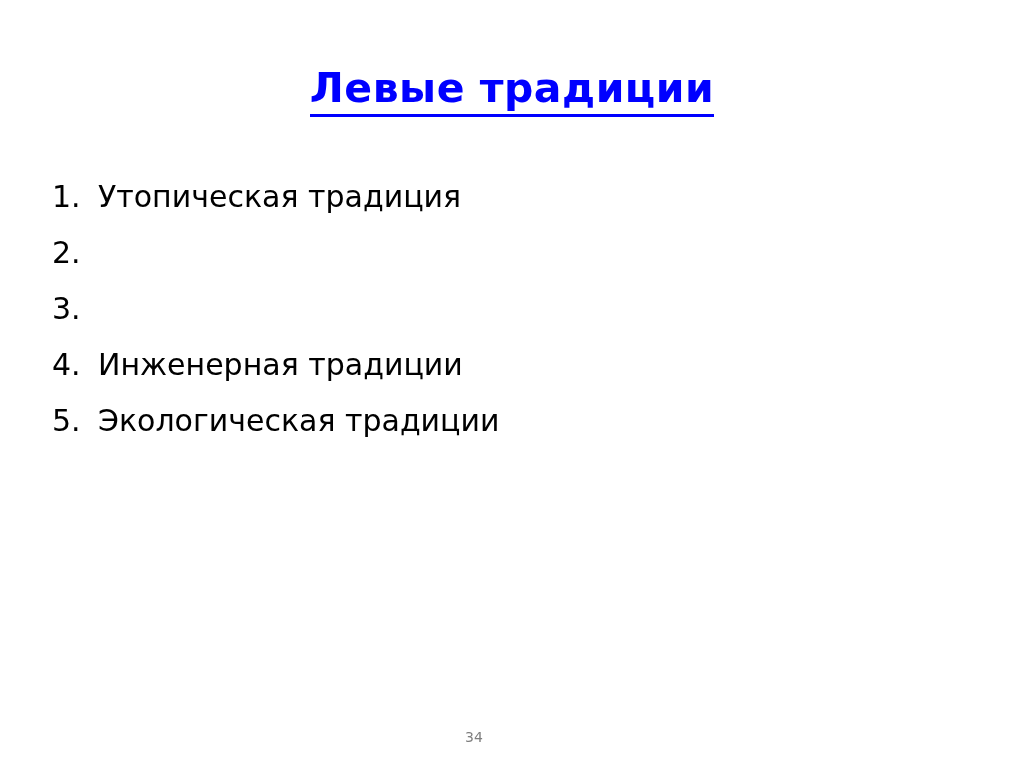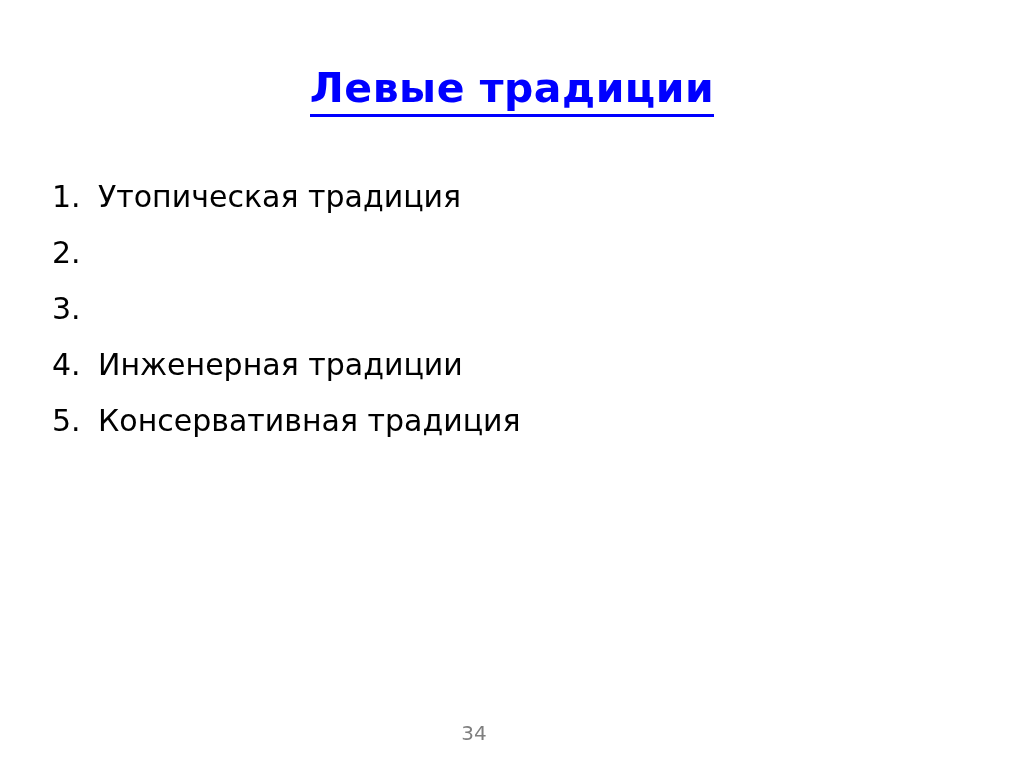--- a/index.html
+++ b/index.html
@@ -59,21 +59,21 @@
   }
   .list-text {
     color: #000000;
   }
   .page-number {
     position: absolute;
     bottom: 22px;
     left: 0;
     width: 1024px;
     text-align: center;
-    font-size: 20px;
+    font-size: 14px;
     color: #7f7f7f;
   }
   .page-number .num {
     display: inline-block;
     margin-left: -76px;
   }
 </style>
 </head>
 <body>
 
@@ -98,21 +98,21 @@
       <span class="list-number">3.</span>
     </div>
 
     <div class="list-item">
       <span class="list-number">4.</span>
       <span class="list-text">Инженерная традиции</span>
     </div>
 
     <div class="list-item">
       <span class="list-number">5.</span>
-      <span class="list-text">Консервативная традиция</span>
+      <span class="list-text">Экологическая традиции</span>
     </div>
 
   </div>
 
   <div class="page-number">
     <span class="num">34</span>
   </div>
 
 </div>
 

